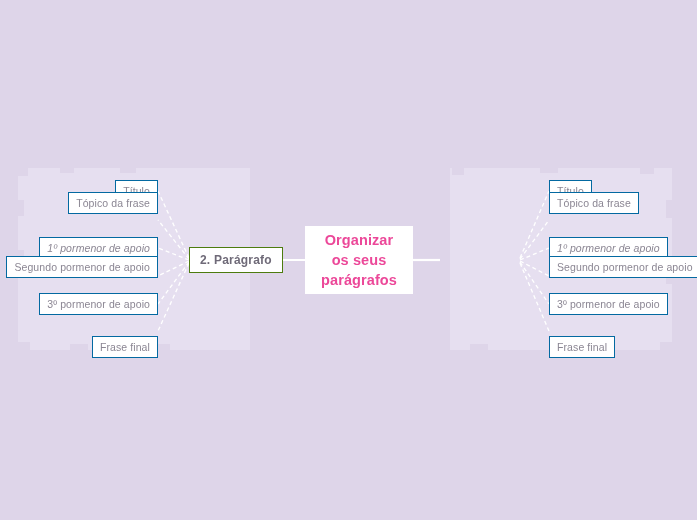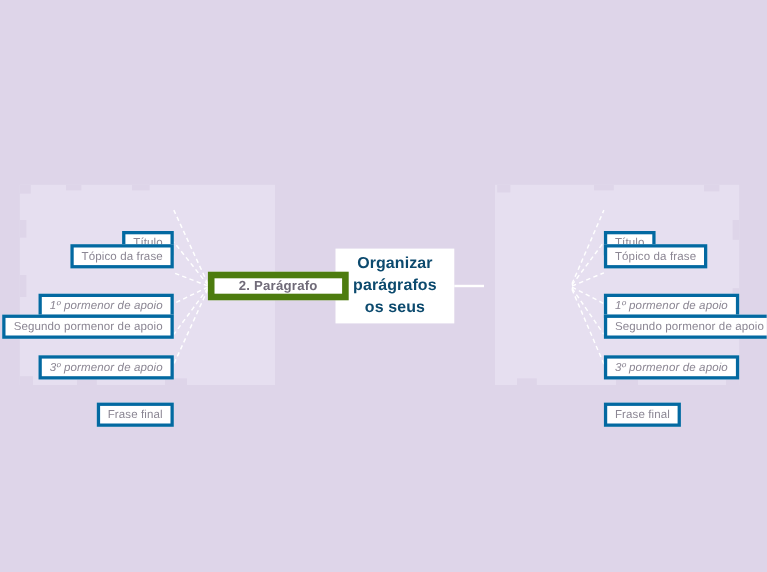--- a/index.html
+++ b/index.html
@@ -51,56 +51,55 @@
     align-items: center;
   }
 
   .center-node {
     left: 305px;
     top: 226px;
     width: 108px;
     height: 68px;
     justify-content: center;
     text-align: center;
-    color: #0c4a6e;
+    color: #ec4899;
     font-size: 14.5px;
     font-weight: bold;
     line-height: 1.38;
     letter-spacing: 0.1px;
   }
   .center-node span { display: block; width: 100%; }
 
   .branch-node {
     height: 26px;
-    padding: 0 22px;
-    border: 6px solid #4d7c0f;
+    padding: 0 10px;
+    border: 1px solid #4d7c0f;
     color: #6f6a78;
     font-size: 12px;
     font-weight: bold;
     letter-spacing: 0.2px;
   }
   .branch-left  { left: 189px; top: 247px; }
   .branch-right { left: 440px; top: 247px; }
 
   .leaf-node {
     height: 22px;
     padding: 0 7px;
-    border: 3px solid #0369a1;
+    border: 1px solid #0369a1;
     color: #8b8693;
     font-size: 10.5px;
     letter-spacing: 0.1px;
-    margin-top: 30px;
   }
   
   .leaf-right { left: 549px; }
   
   .leaf-left  { right: 539px; justify-content: flex-end; }
 
   .r0 { top: 180px; } .r1 { top: 192px; } .r2 { top: 237px; font-style: italic; }
-  .r3 { top: 256px; } .r4 { top: 293px; font-style: italic; } .r5 { top: 336px; text-align: right; }
+  .r3 { top: 256px; } .r4 { top: 293px; } .r5 { top: 336px; text-align: right; }
 </style>
 </head>
 <body>
 
 <div id="canvas">
 
   <div class="halo halo-left"></div>
   <div class="halo halo-right"></div>
 
   <div class="halo-notch" style="left:18px;  top:168px; width:10px; height:8px;"></div>
@@ -141,22 +140,22 @@
       <line x1="520" y1="260" x2="549" y2="248"></line>
       <line x1="520" y1="261" x2="549" y2="276"></line>
       <line x1="520" y1="262" x2="549" y2="304"></line>
       <line x1="520" y1="263" x2="549" y2="331"></line>
     </g>
   </svg>
 
   <div class="node center-node">
     <div>
       <span>Organizar</span>
+      <span>os seus</span>
       <span>parágrafos</span>
-      <span>os seus</span>
     </div>
   </div>
 
   <div class="node branch-node branch-left">2. Parágrafo</div>
 
 
   <div class="node leaf-node leaf-left r0">Título</div>
   <div class="node leaf-node leaf-left r1">Tópico da frase</div>
   <div class="node leaf-node leaf-left r2">1º pormenor de apoio</div>
   <div class="node leaf-node leaf-left r3">Segundo pormenor de apoio</div>

